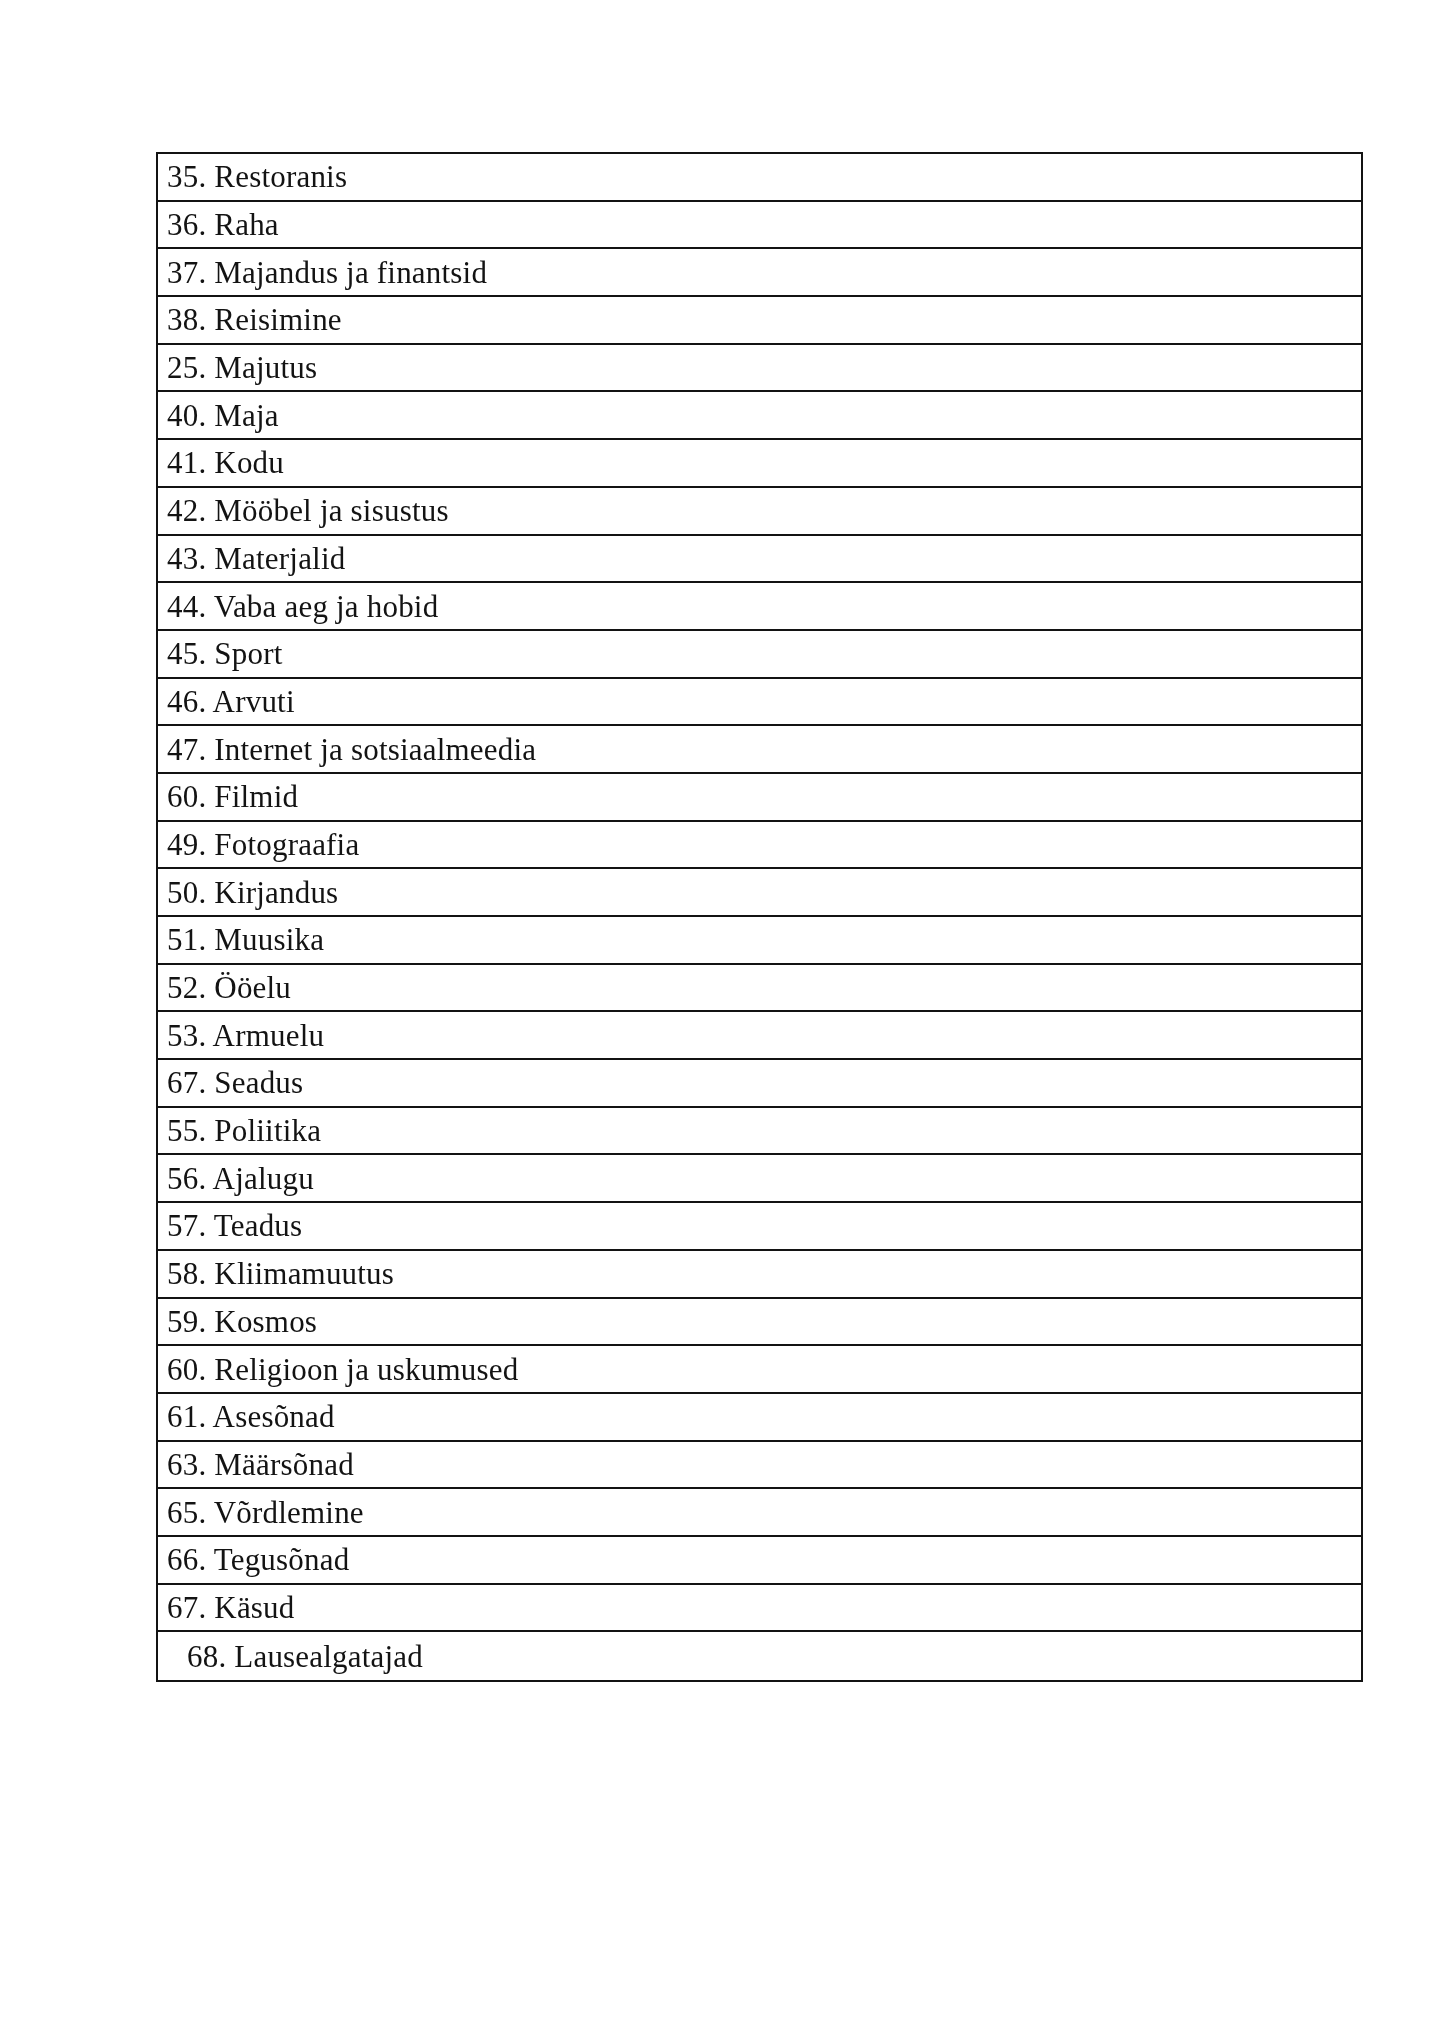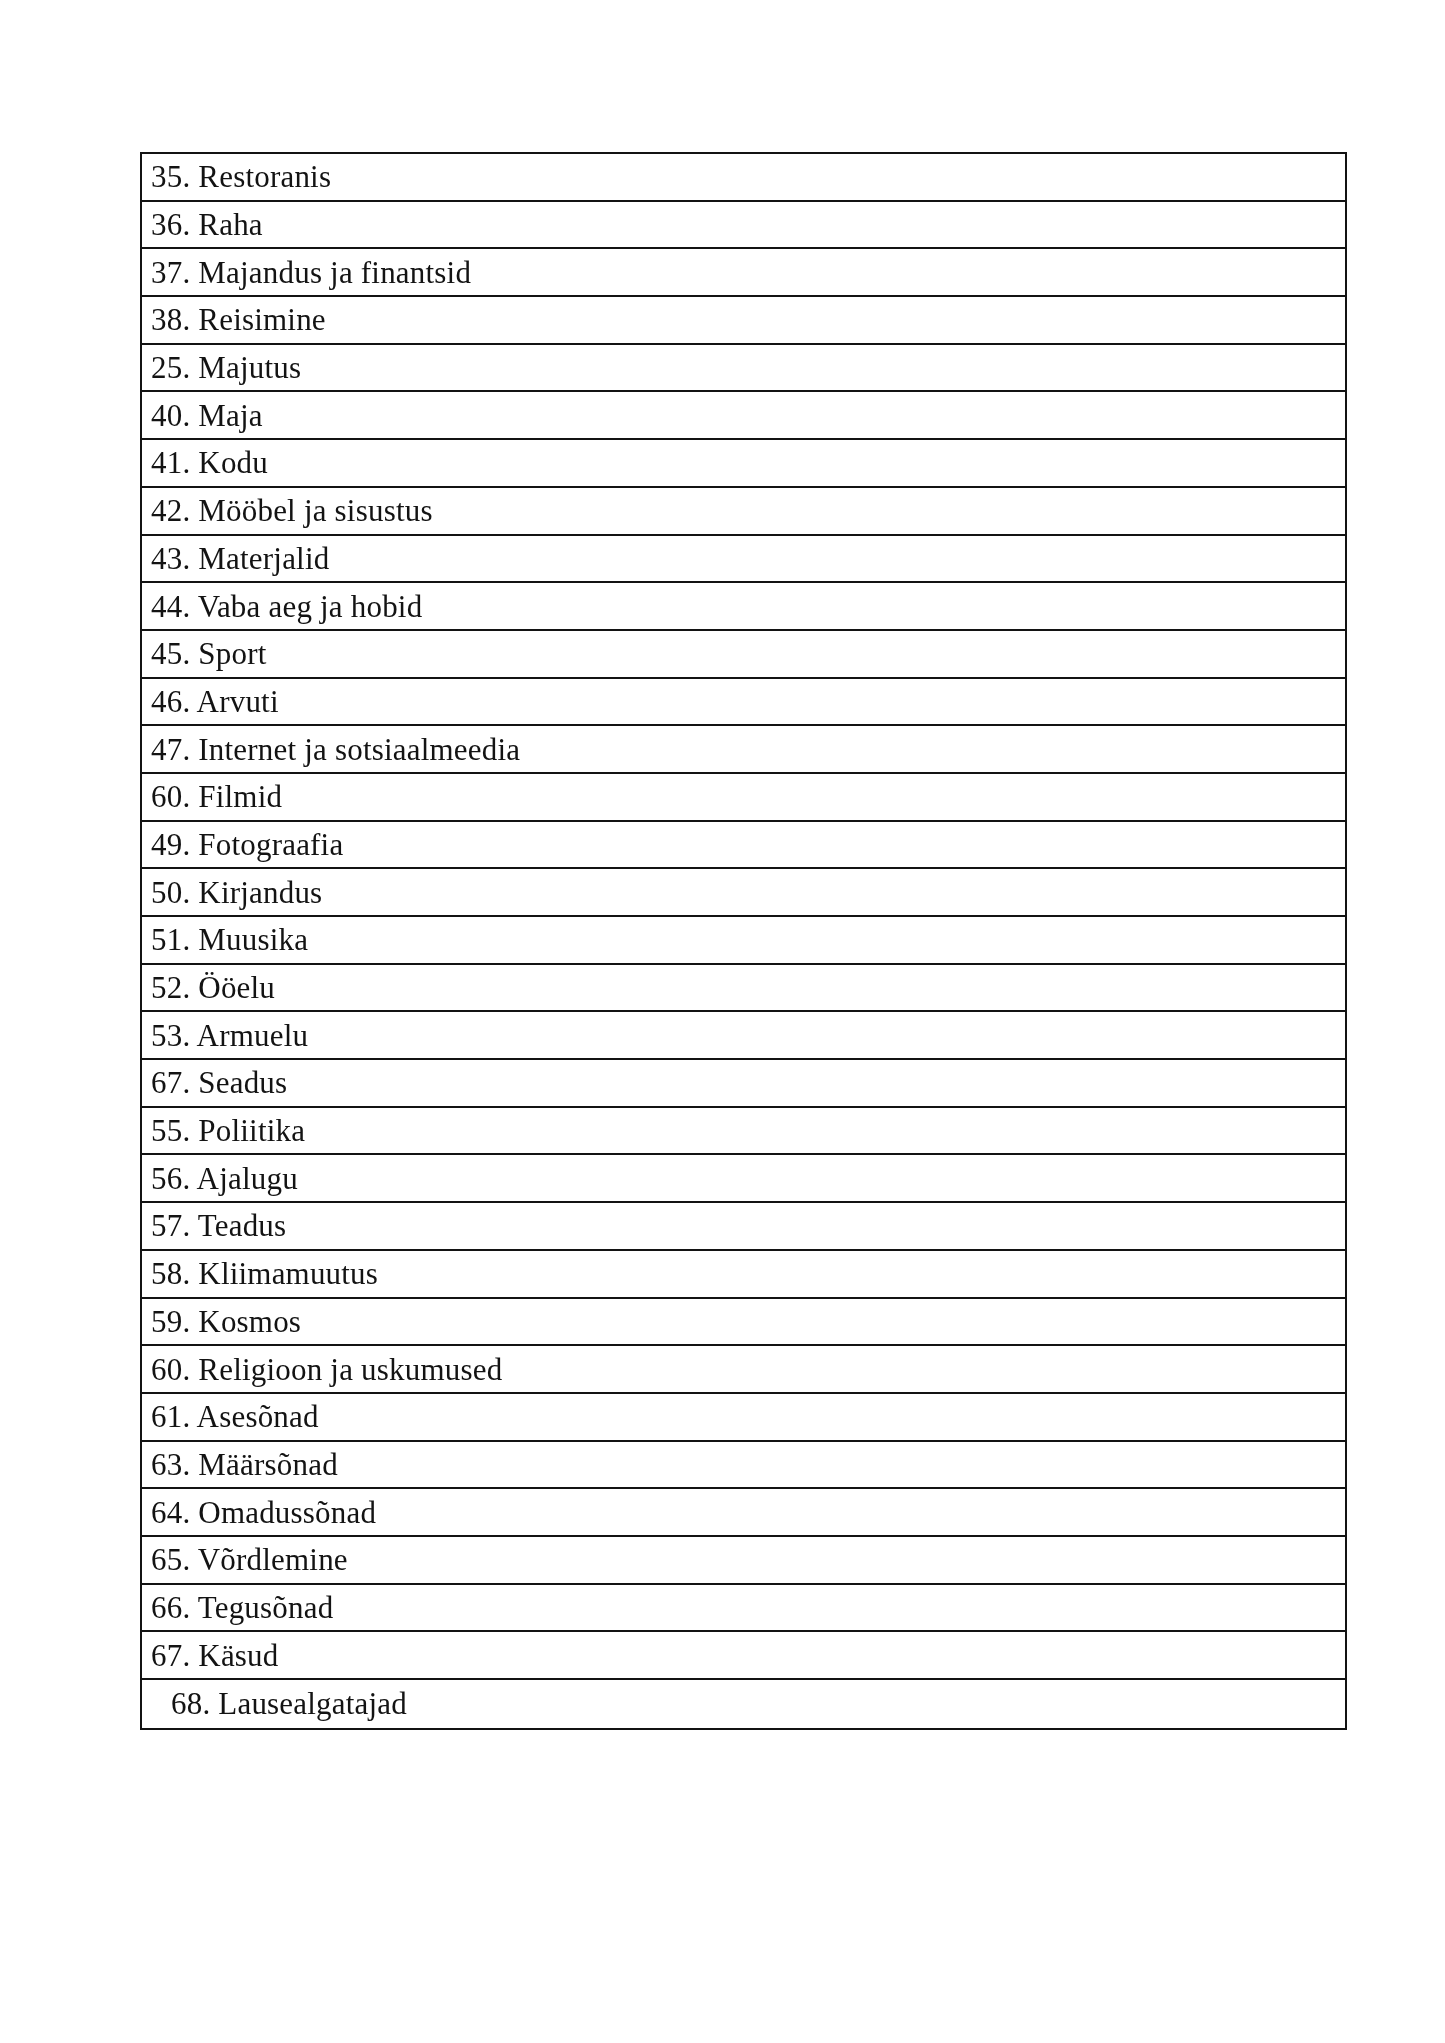--- a/index.html
+++ b/index.html
@@ -9,21 +9,21 @@
   }
   body {
     width: 1445px;
     height: 2043px;
     position: relative;
     font-family: "Liberation Serif", "DejaVu Serif", serif;
     color: #131313;
   }
   .toc {
     position: absolute;
-    left: 140px;
+    left: 156px;
     top: 152px;
     width: 1207px;
     box-sizing: border-box;
     border: 2px solid #131313;
     background: #ffffff;
     display: flex;
     flex-direction: column;
   }
   .row {
     box-sizing: border-box;
@@ -128,23 +128,20 @@
     <div class="row">
       <span class="entry">60. Religioon ja uskumused</span>
     </div>
     <div class="row">
       <span class="entry">61. Asesõnad</span>
     </div>
     <div class="row">
       <span class="entry">63. Määrsõnad</span>
     </div>
     <div class="row">
-      <span class="entry">64. Omadussõnad</span>
-    </div>
-    <div class="row">
       <span class="entry">65. Võrdlemine</span>
     </div>
     <div class="row">
       <span class="entry">66. Tegusõnad</span>
     </div>
     <div class="row">
       <span class="entry">67. Käsud</span>
     </div>
     <div class="row">
       <span class="entry">68. Lausealgatajad</span>

